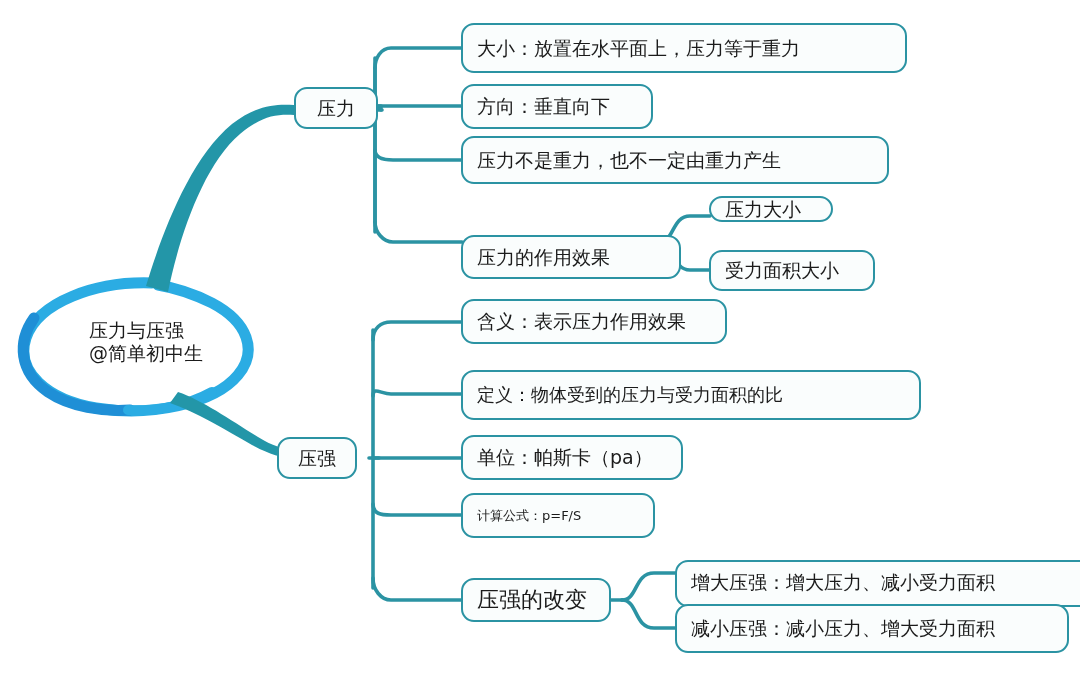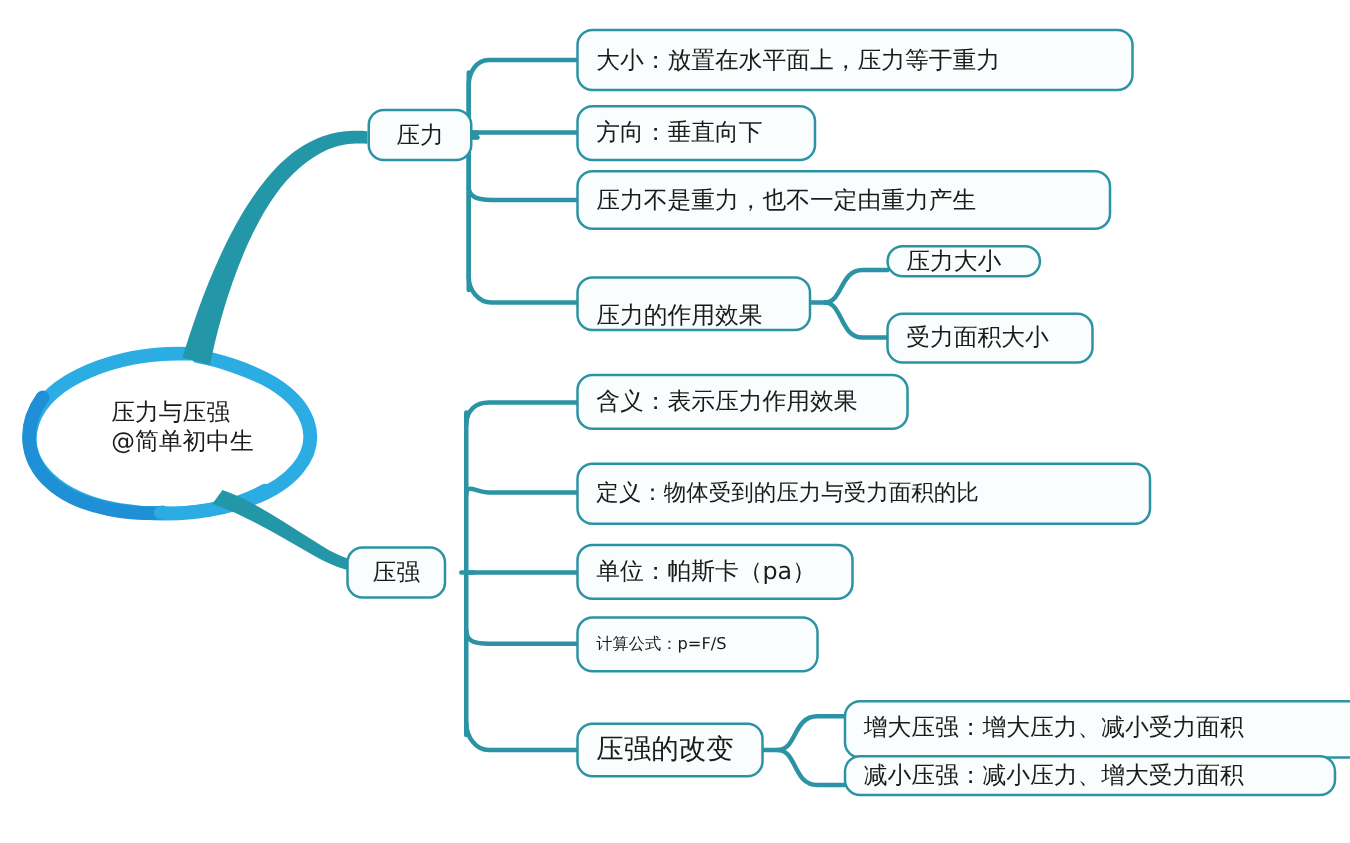--- a/index.html
+++ b/index.html
@@ -157,21 +157,21 @@
   </div>
 
   <div class="node pad" style="left:461px; top:84px; width:192px; height:45px;">
     <span class="txt" style="font-size:19px;">方向：垂直向下</span>
   </div>
 
   <div class="node pad" style="left:461px; top:136px; width:428px; height:48px;">
     <span class="txt" style="font-size:19px;">压力不是重力，也不一定由重力产生</span>
   </div>
 
-  <div class="node pad" style="left:461px; top:221px; width:188px; height:44px;align-items:flex-end;">
+  <div class="node pad" style="left:461px; top:235px; width:220px; height:44px;">
     <span class="txt" style="font-size:19px;">压力的作用效果</span>
   </div>
 
   <div class="node pad" style="left:709px; top:196px; width:124px; height:26px;">
     <span class="txt" style="font-size:19px;">压力大小</span>
   </div>
 
   <div class="node pad" style="left:709px; top:250px; width:166px; height:41px;">
     <span class="txt" style="font-size:19px;">受力面积大小</span>
   </div>
@@ -197,17 +197,17 @@
   </div>
 
   <div class="node pad" style="left:461px; top:578px; width:150px; height:44px;">
     <span class="txt" style="font-size:22px;">压强的改变</span>
   </div>
 
   <div class="node pad" style="left:675px; top:560px; width:432px; height:47px; align-items:flex-start; padding-top:9px;">
     <span class="txt" style="font-size:19px;">增大压强：增大压力、减小受力面积</span>
   </div>
 
-  <div class="node pad" style="left:675px; top:604px; width:394px; height:33px;">
+  <div class="node pad" style="left:675px; top:604px; width:394px; height:49px;">
     <span class="txt" style="font-size:19px;">减小压强：减小压力、增大受力面积</span>
   </div>
 
 </div>
 
 </body></html>

